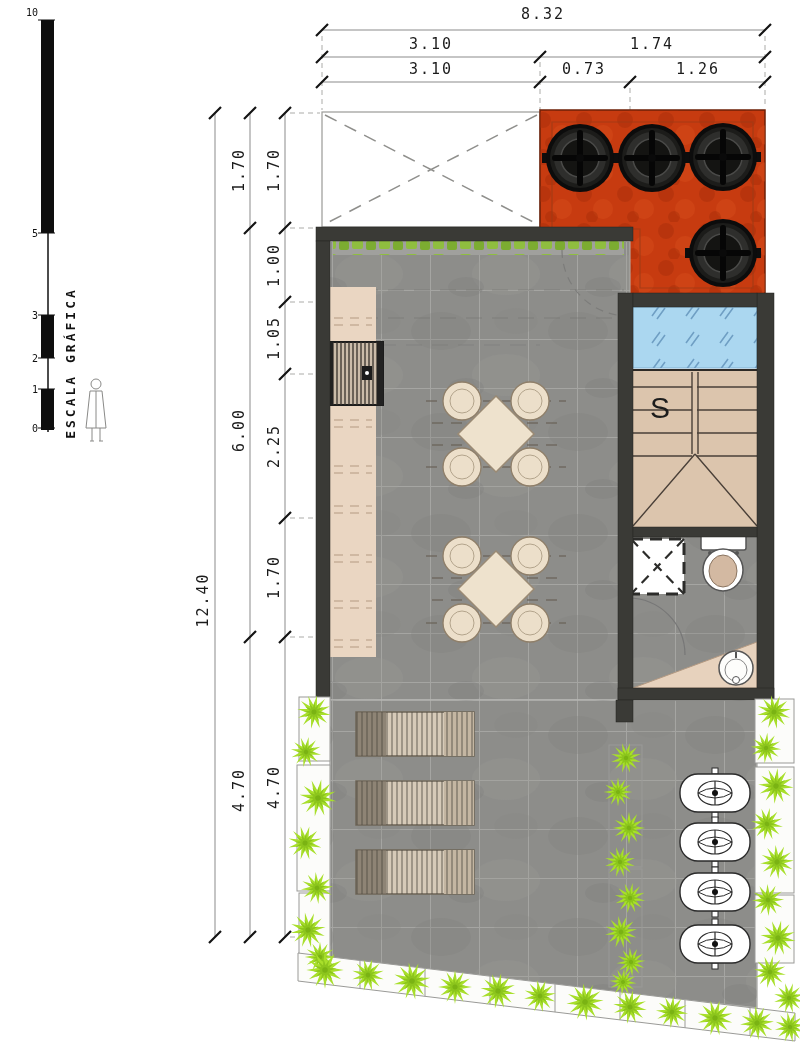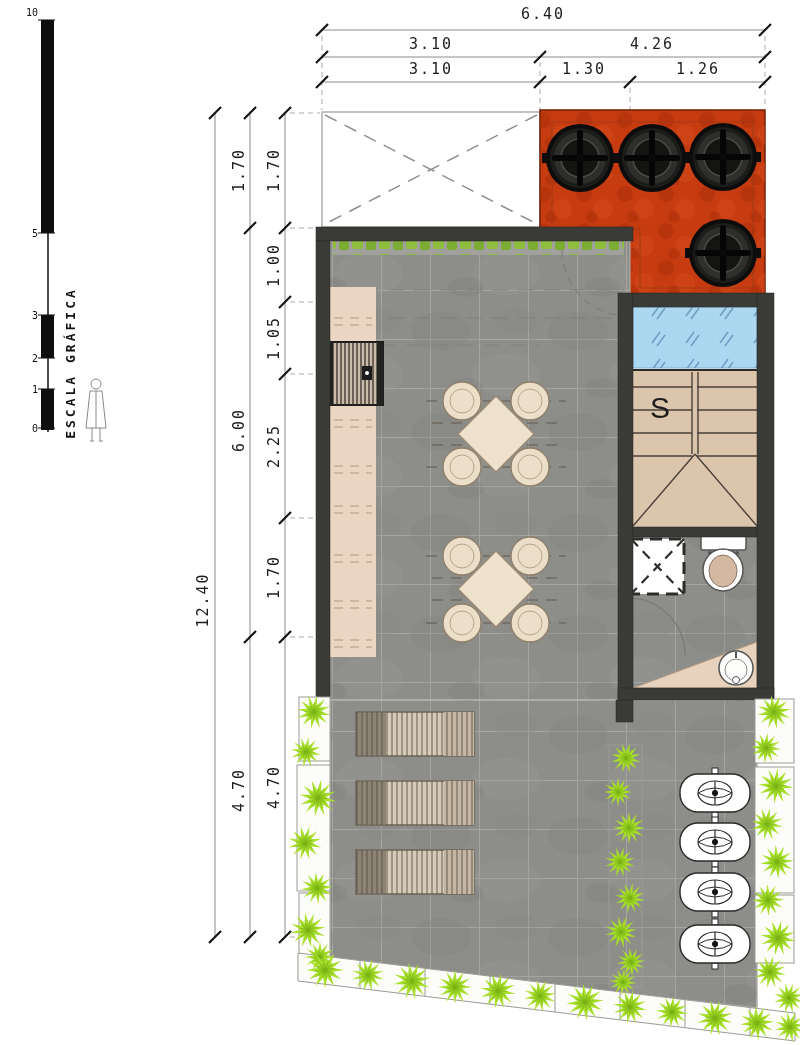--- a/index.html
+++ b/index.html
@@ -308,25 +308,25 @@
   <use href="#plant" transform="translate(540,996) rotate(50) scale(0.95)"></use>
   <use href="#plant" transform="translate(585,1002) rotate(25) scale(1.1)"></use>
   <use href="#plant" transform="translate(630,1007) rotate(70)"></use>
   <use href="#plant" transform="translate(672,1012) rotate(35) scale(0.95)"></use>
   <use href="#plant" transform="translate(715,1018) rotate(15) scale(1.05)"></use>
   <use href="#plant" transform="translate(757,1023) rotate(55)"></use>
   <use href="#plant" transform="translate(790,1027) rotate(20) scale(0.9)"></use>
 </g>
 </svg>
 
-<div class="dim" style="left:543px;top:14px">6.40</div>
+<div class="dim" style="left:543px;top:14px">8.32</div>
 <div class="dim" style="left:431px;top:44px">3.10</div>
-<div class="dim" style="left:652px;top:44px">4.26</div>
+<div class="dim" style="left:652px;top:44px">1.74</div>
 <div class="dim" style="left:431px;top:69px">3.10</div>
-<div class="dim" style="left:584px;top:69px">1.30</div>
+<div class="dim" style="left:584px;top:69px">0.73</div>
 <div class="dim" style="left:698px;top:69px">1.26</div>
 
 <div class="dim v" style="left:203px;top:600px">12.40</div>
 <div class="dim v" style="left:239px;top:170px">1.70</div>
 <div class="dim v" style="left:239px;top:430px">6.00</div>
 <div class="dim v" style="left:239px;top:790px">4.70</div>
 <div class="dim v" style="left:274px;top:170px">1.70</div>
 <div class="dim v" style="left:274px;top:265px">1.00</div>
 <div class="dim v" style="left:274px;top:338px">1.05</div>
 <div class="dim v" style="left:274px;top:446px">2.25</div>

